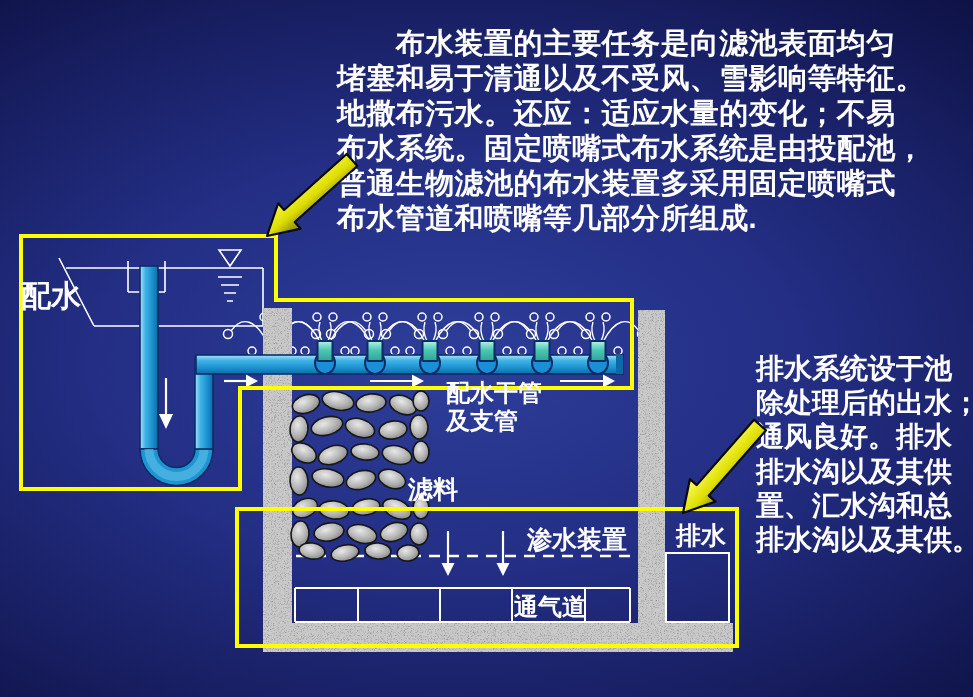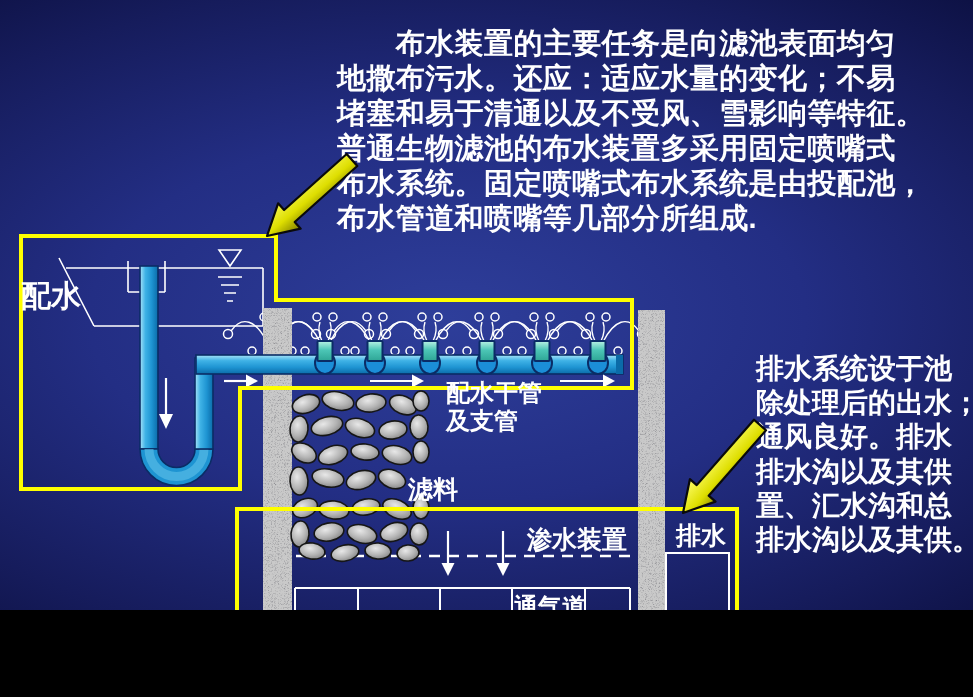--- a/index.html
+++ b/index.html
@@ -1,17 +1,17 @@
 <!DOCTYPE html>
 <html style="--highlight-yellow: #FFFF00; --callout-arrow-yellow: #DEDE00; --pipe-blue: #1E94D2; --pipe-outline: #0A2C66; --nozzle-teal: #4CC6B6; --water-blue: #1B8ED8; --wall-gray: #C9C9C9; --stone-gray: #ABABAB; --text-white: #FFFFFF; --background-center: #2E3E9A; --background-edge: #04051A;"><head>
 <meta charset="utf-8">
 <style>
   html,body { margin:0; padding:0; background:#000; }
   .slide {
-    position:relative; width:973px; height:610px; overflow:hidden;
+    position:relative; width:973px; height:697px; overflow:hidden;
     font-family:"Liberation Sans","DejaVu Sans",sans-serif;
     background: radial-gradient(ellipse 115% 95% at 46% 52%,
       var(--background-center,#2E3E9A) 0%,
       #232e84 32%,
       #161c5c 58%,
       #090c38 80%,
       var(--background-edge,#04051A) 100%);
   }
   .para { position:absolute; color:var(--text-white,#fff); font-weight:bold; }
   .para div { white-space:nowrap; }
@@ -33,24 +33,24 @@
   .lbl { fill:var(--text-white,#fff); font-weight:bold; font-family:"Liberation Sans","DejaVu Sans",sans-serif; }
   .callout { stroke:#0a0a0a; stroke-width:2.2; stroke-linejoin:round; }
 </style>
 </head>
 <body>
 
 <div class="slide">
 
   <div class="para top-para">
     <div>　　布水装置的主要任务是向滤池表面均匀</div>
+    <div>堵塞和易于清通以及不受风、雪影响等特征。</div>
     <div>地撒布污水。还应：适应水量的变化；不易</div>
-    <div>堵塞和易于清通以及不受风、雪影响等特征。</div>
+    <div>布水系统。固定喷嘴式布水系统是由投配池，</div>
     <div>普通生物滤池的布水装置多采用固定喷嘴式</div>
-    <div>布水系统。固定喷嘴式布水系统是由投配池，</div>
     <div>布水管道和喷嘴等几部分所组成.</div>
   </div>
 
   <div class="para right-para">
     <div>排水系统设于池</div>
     <div>除处理后的出水；</div>
     <div>通风良好。排水</div>
     <div>排水沟以及其供</div>
     <div>置、汇水沟和总</div>
     <div>排水沟以及其供。</div>

